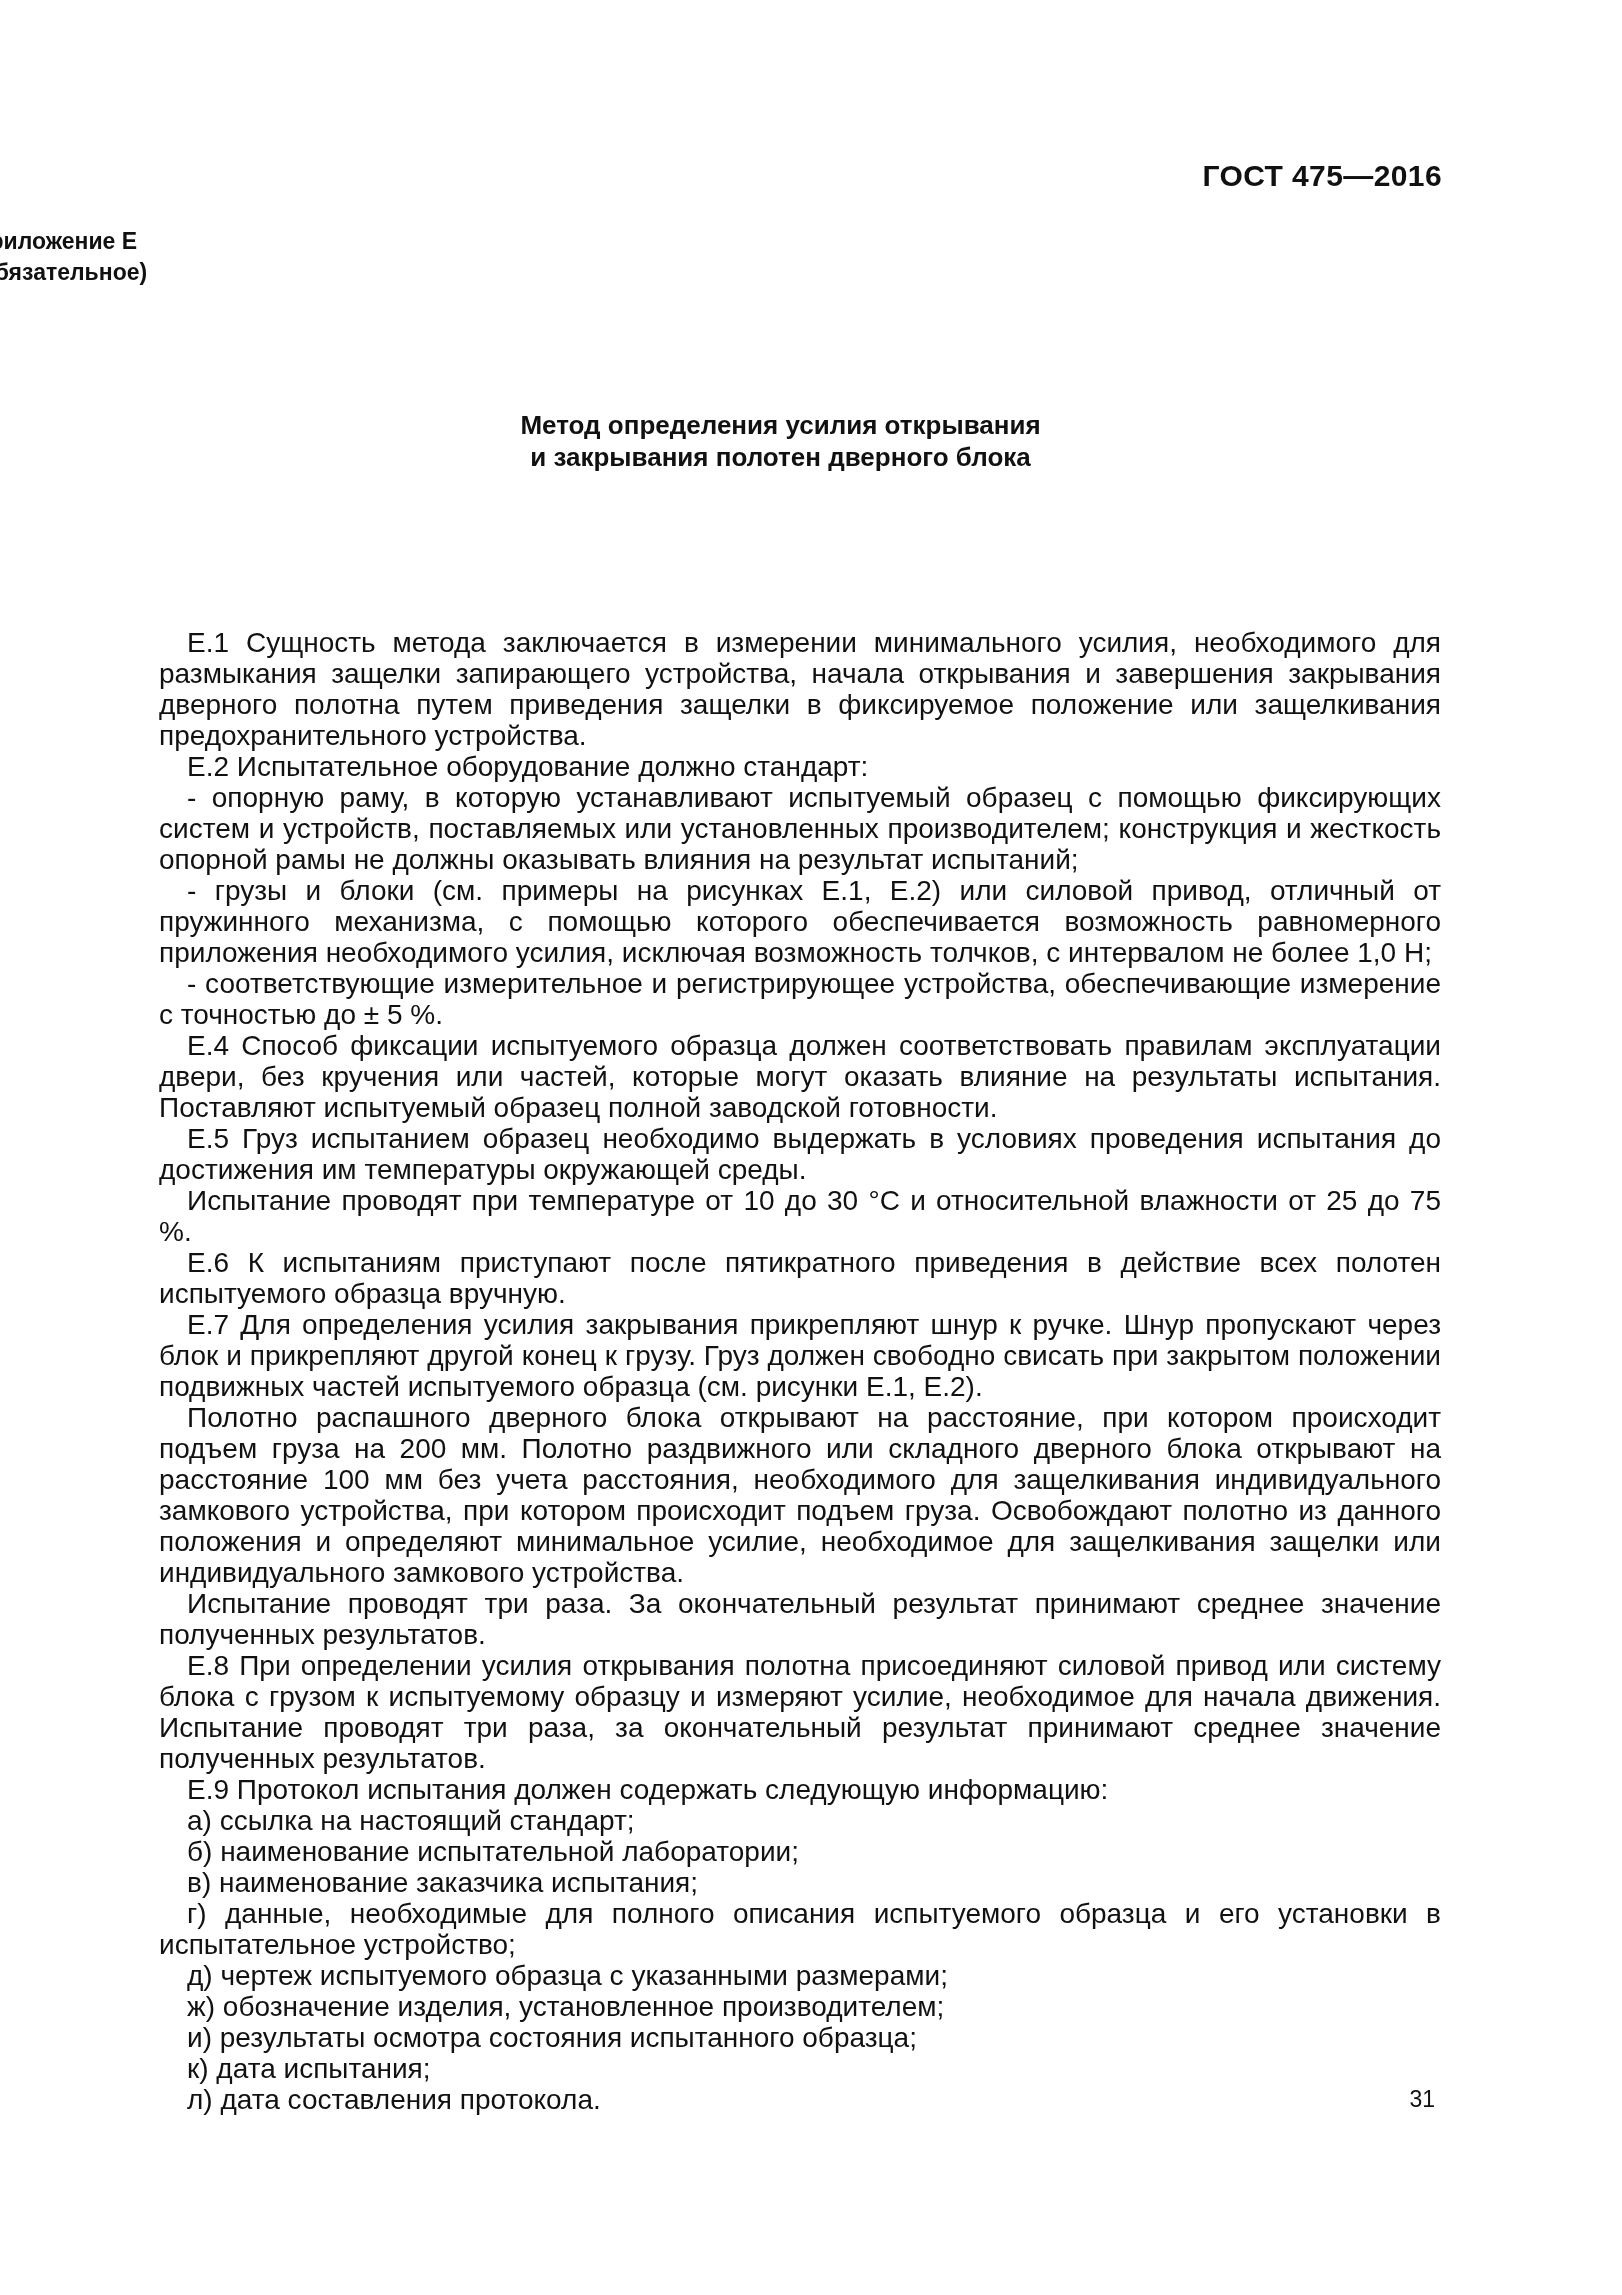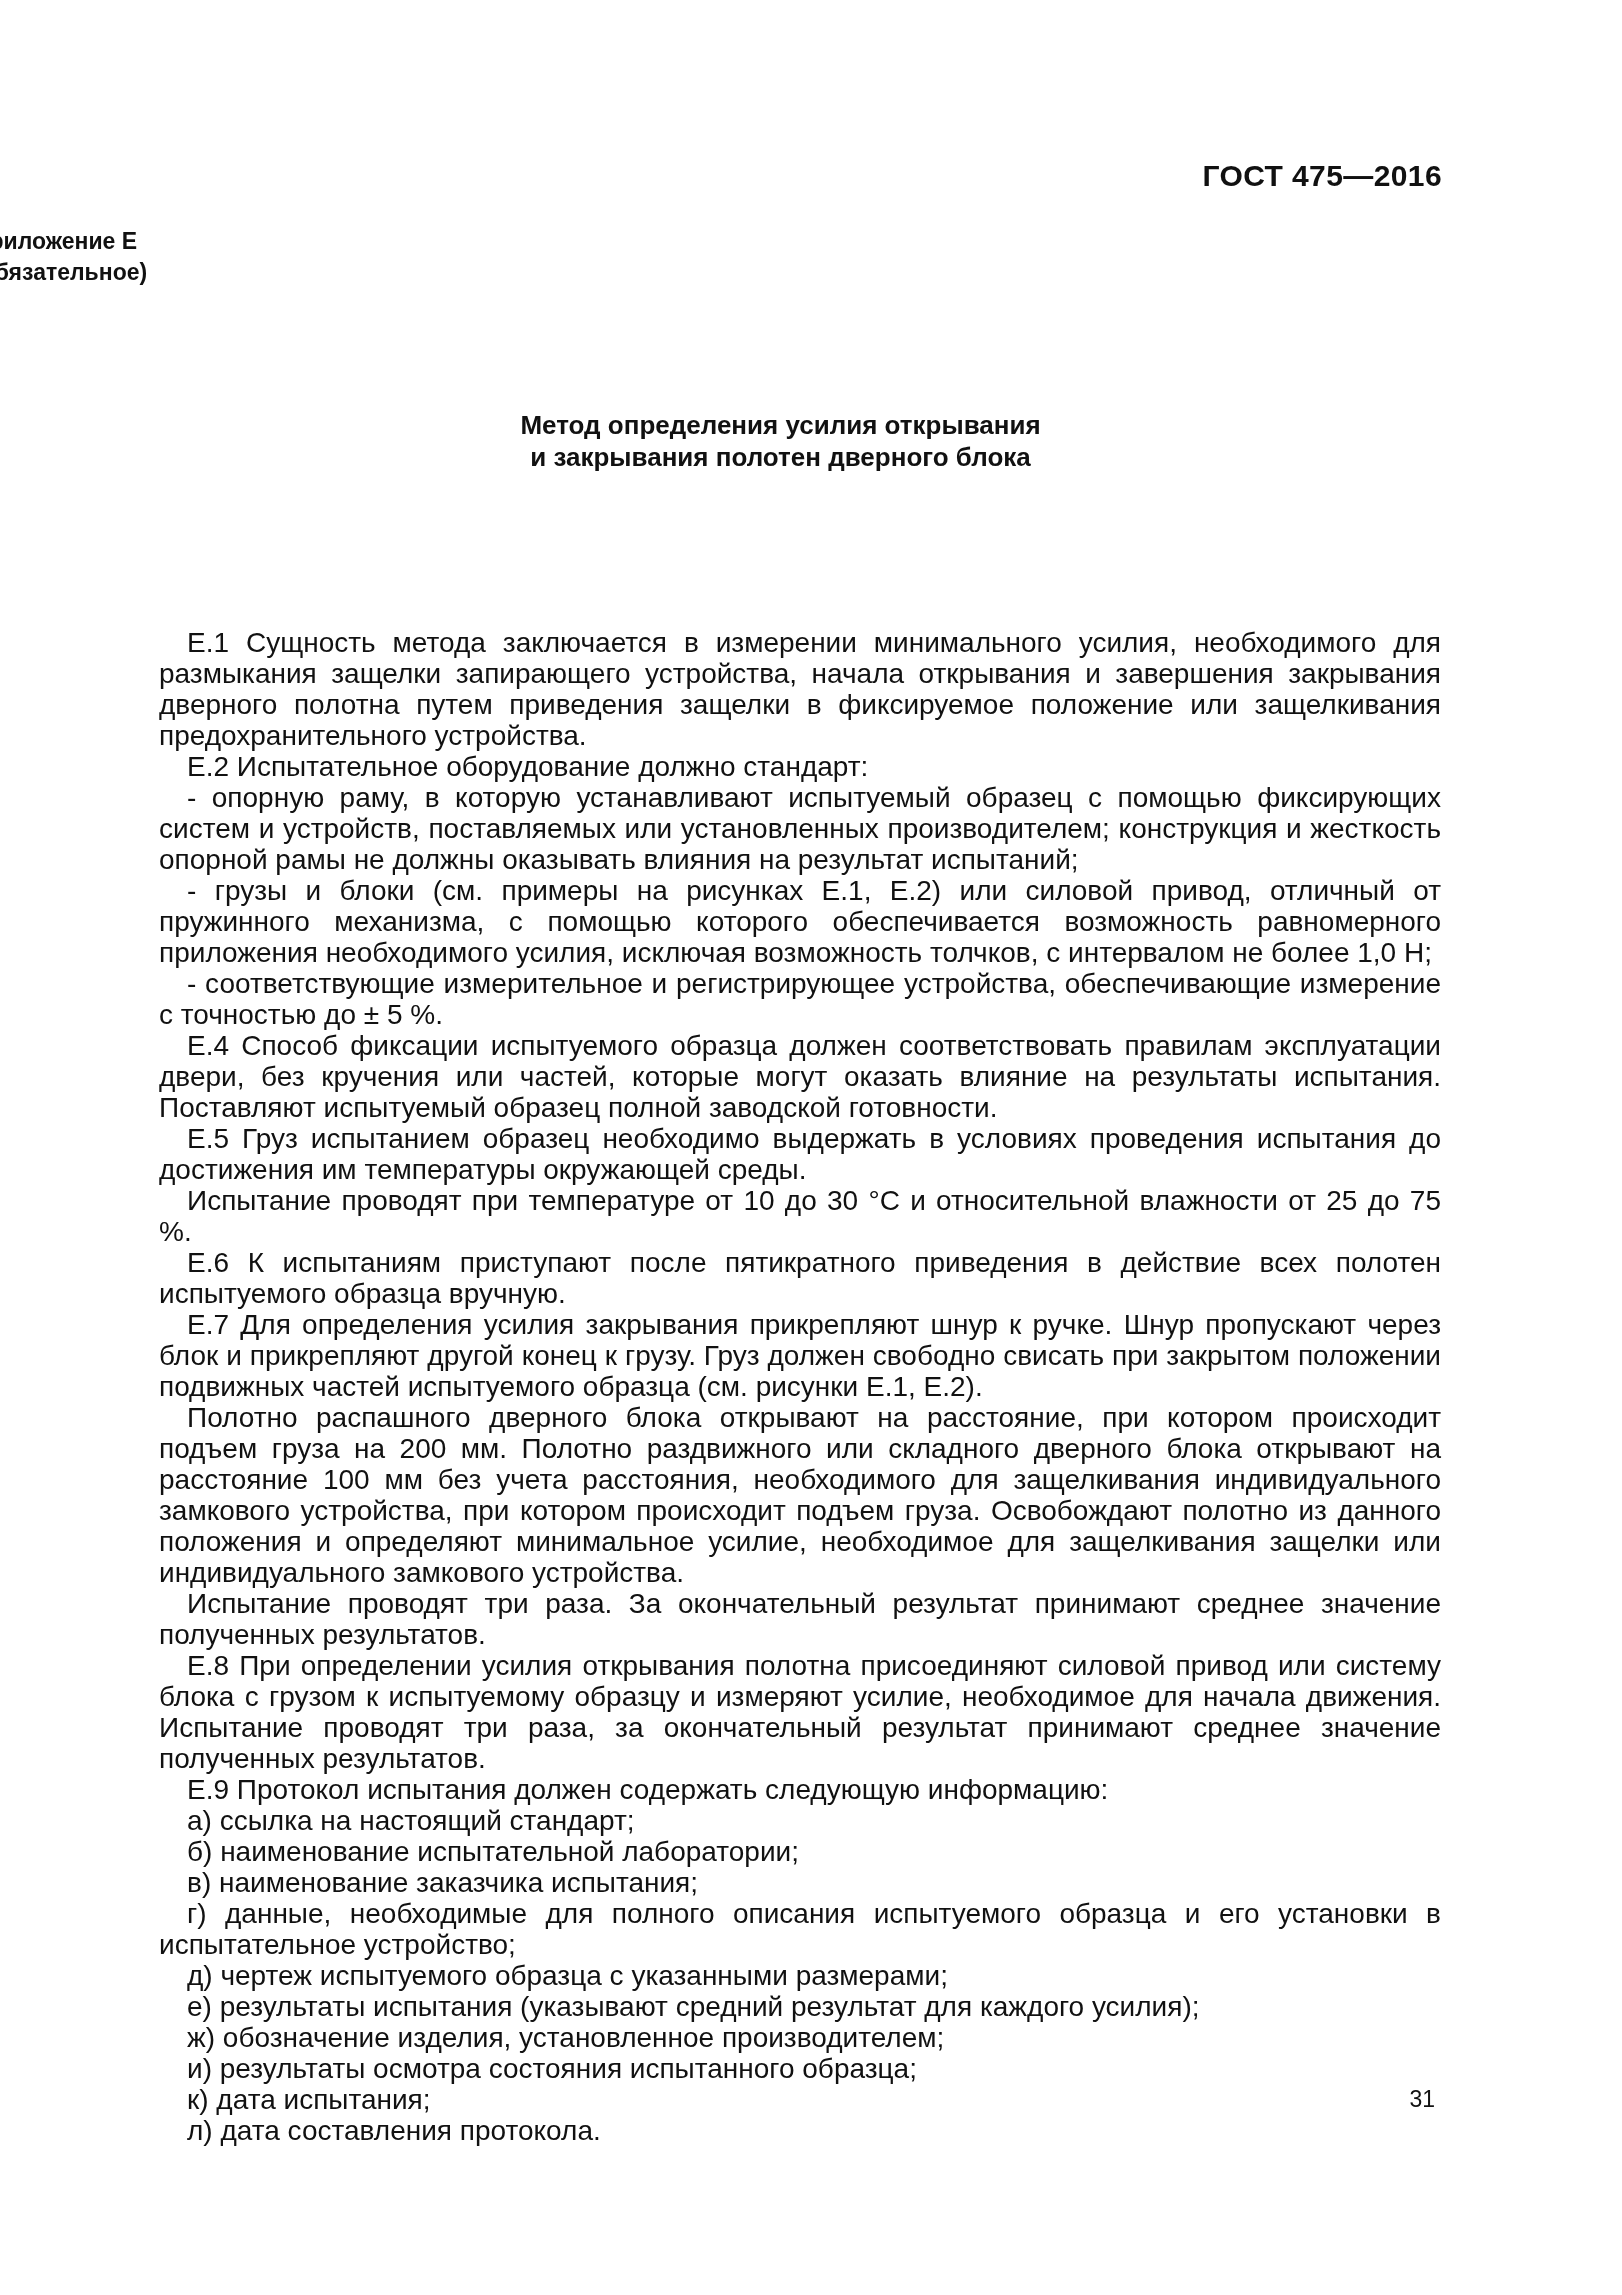--- a/index.html
+++ b/index.html
@@ -96,21 +96,20 @@
   <p>Е.7 Для определения усилия закрывания прикрепляют шнур к ручке. Шнур пропускают через блок и прикрепляют другой конец к грузу. Груз должен свободно свисать при закрытом положении подвижных частей испытуемого образца (см. рисунки Е.1, Е.2).</p>
   <p>Полотно распашного дверного блока открывают на расстояние, при котором происходит подъем груза на 200 мм. Полотно раздвижного или складного дверного блока открывают на расстояние 100 мм без учета расстояния, необходимого для защелкивания индивидуального замкового устройства, при котором происходит подъем груза. Освобождают полотно из данного положения и определяют минимальное усилие, необходимое для защелкивания защелки или индивидуального замкового устройства.</p>
   <p>Испытание проводят три раза. За окончательный результат принимают среднее значение полученных результатов.</p>
   <p>Е.8 При определении усилия открывания полотна присоединяют силовой привод или систему блока с грузом к испытуемому образцу и измеряют усилие, необходимое для начала движения. Испытание проводят три раза, за окончательный результат принимают среднее значение полученных результатов.</p>
   <p>Е.9 Протокол испытания должен содержать следующую информацию:</p>
   <p>а) ссылка на настоящий стандарт;</p>
   <p>б) наименование испытательной лаборатории;</p>
   <p>в) наименование заказчика испытания;</p>
   <p>г) данные, необходимые для полного описания испытуемого образца и его установки в испытательное устройство;</p>
   <p>д) чертеж испытуемого образца с указанными размерами;</p>
-  <p>е) результаты испытания (указывают средний результат для каждого усилия);</p>
   <p>ж) обозначение изделия, установленное производителем;</p>
   <p>и) результаты осмотра состояния испытанного образца;</p>
   <p>к) дата испытания;</p>
   <p>л) дата составления протокола.</p>
 </div>
 
 <div class="page-number">31</div>
 
 
 </body></html>

